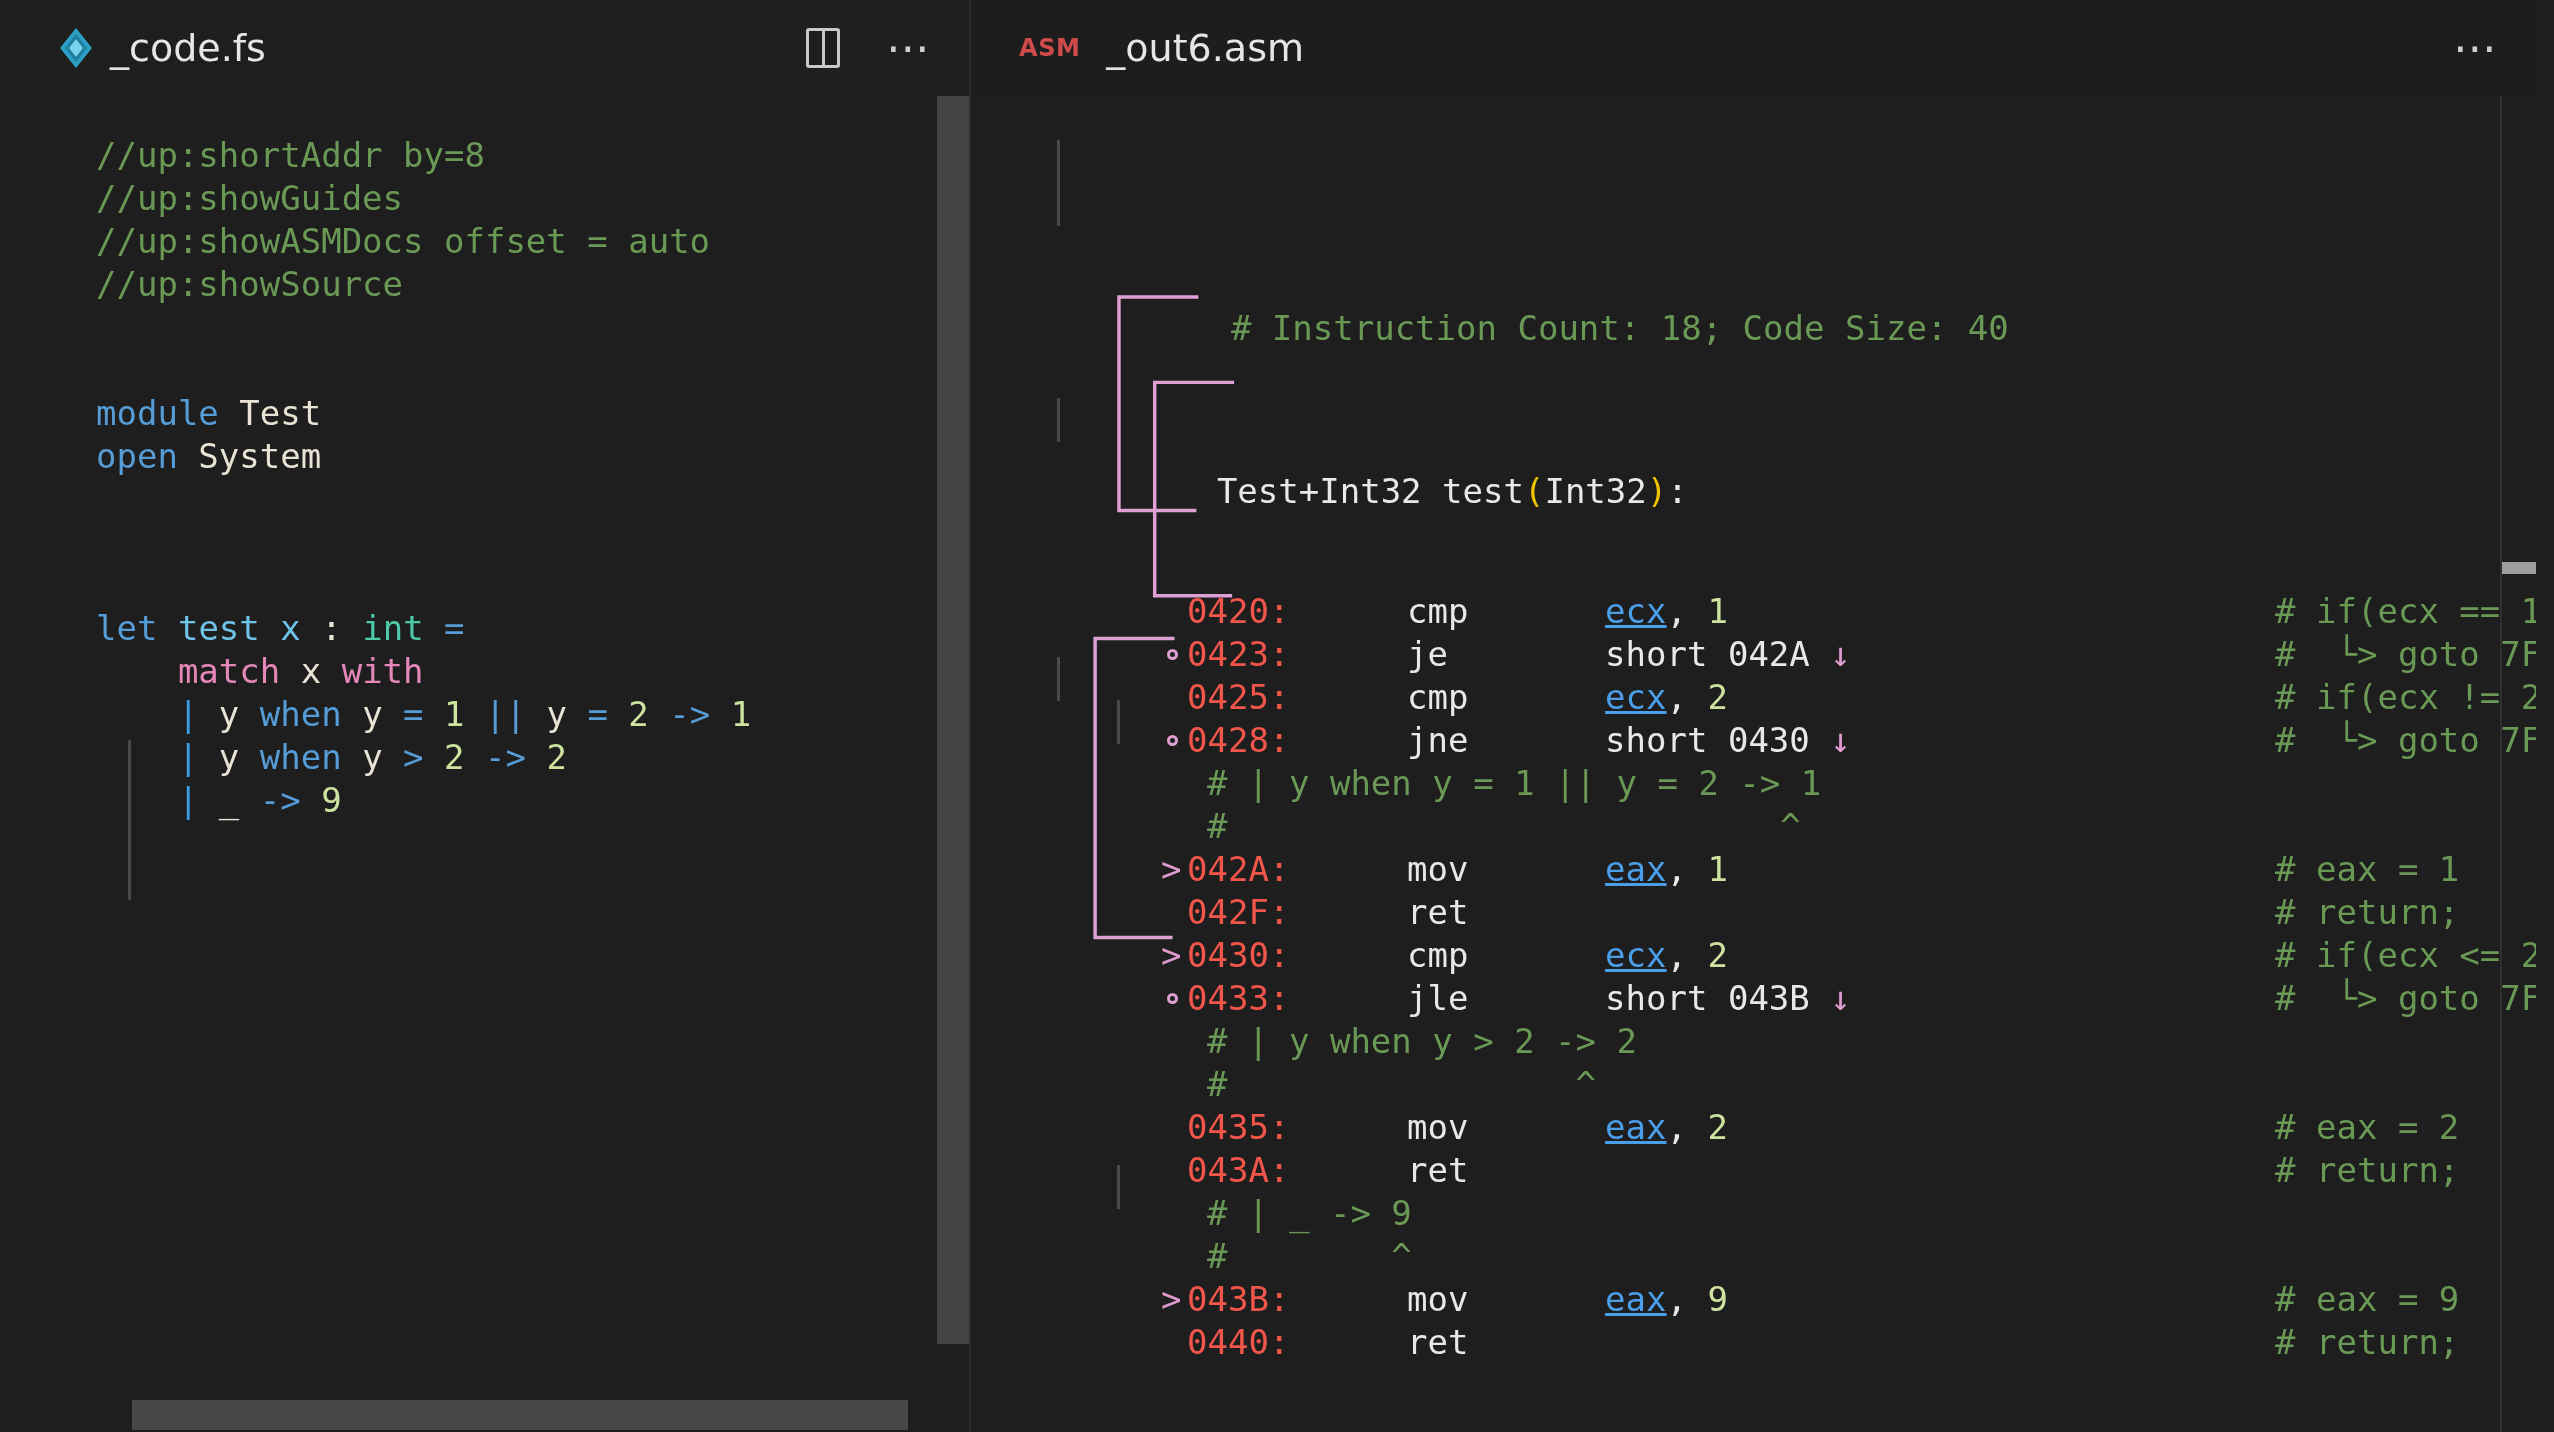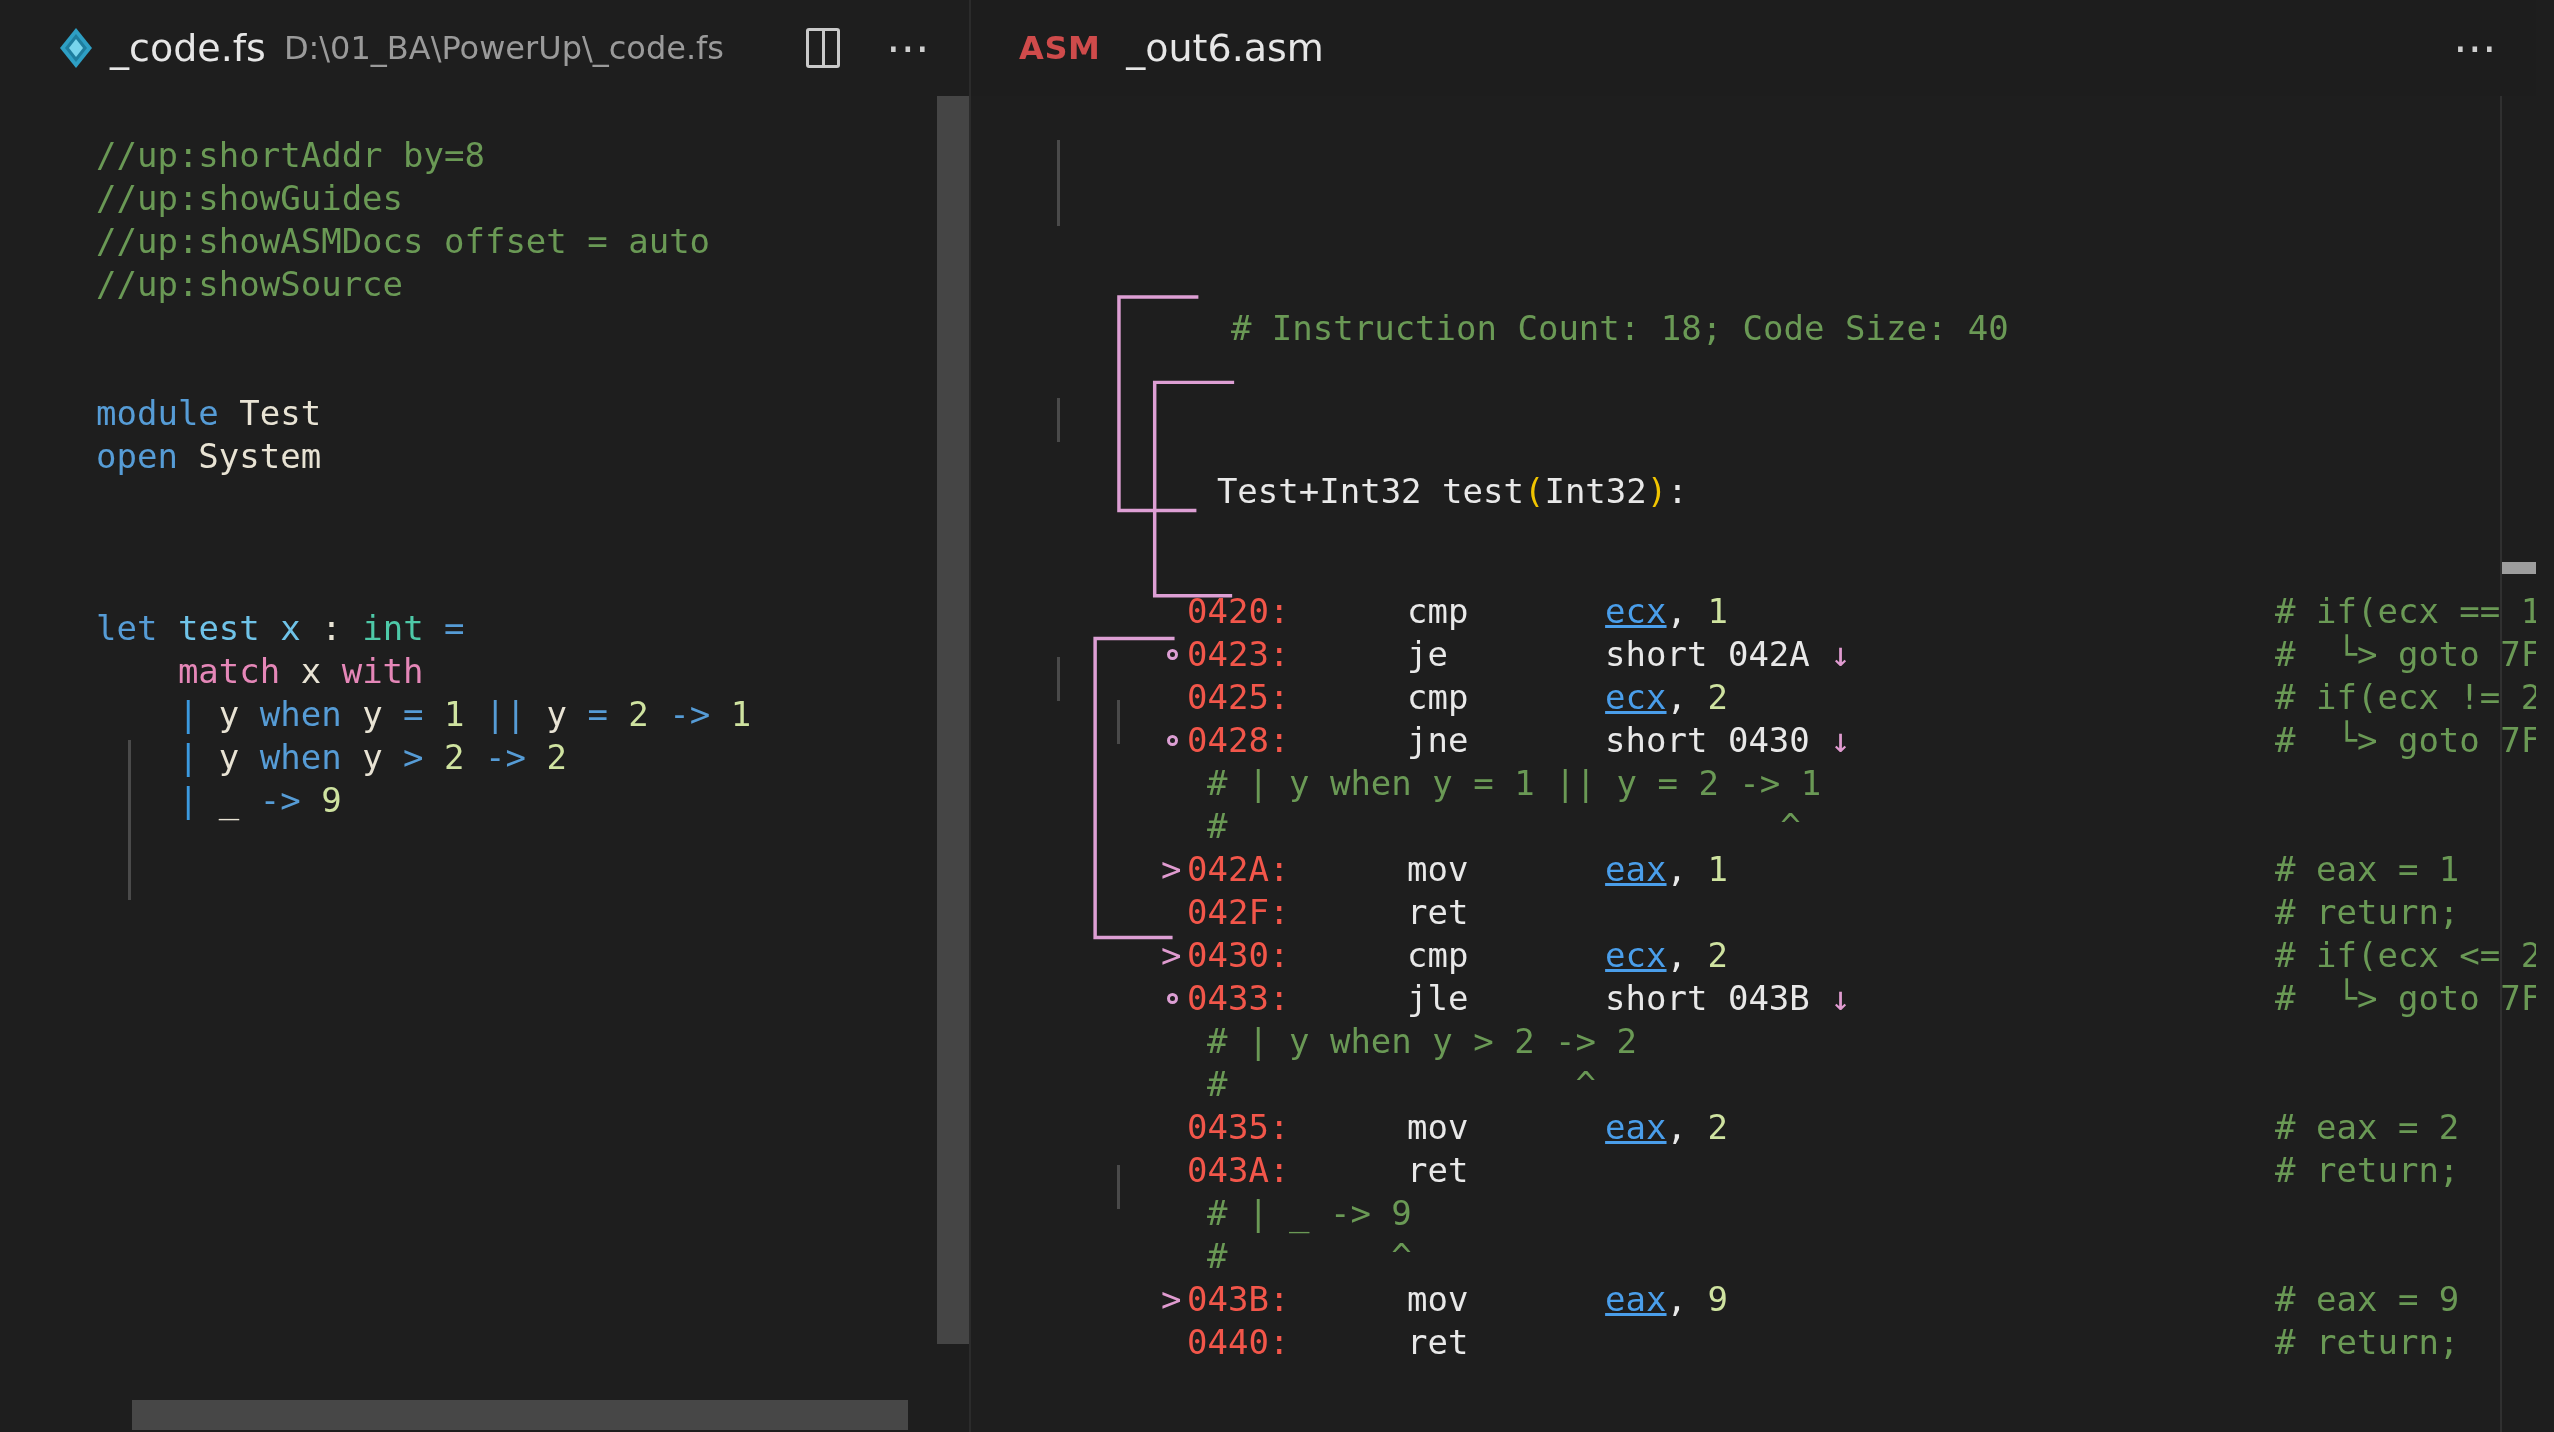--- a/index.html
+++ b/index.html
@@ -25,21 +25,21 @@
   }
   #pane-right .tabbar { background: #1d1d1d; }
 
   .tab { display: flex; align-items: center; height: 96px; padding-left: 58px; }
   .tab-icon-fs {
     width: 36px; height: 44px; margin-right: 16px; flex: none;
     display: flex; align-items: center; justify-content: center;
   }
   .tab-icon-asm {
     font-family: "DejaVu Sans", sans-serif;
-    font-size: 32px; font-weight: bold; color: #cf4b4b;
+    font-size: 24px; font-weight: bold; color: #cf4b4b;
     letter-spacing: .5px; margin-right: 26px; flex: none;
   }
   .tab-title {
     font-family: "DejaVu Sans", sans-serif;
     font-size: 38px; color: #e6e6e6; white-space: nowrap;
   }
   .tab-path {
     font-family: "DejaVu Sans", sans-serif;
     font-size: 32px; color: #9a9a9a; margin-left: 18px; white-space: nowrap;
   }
@@ -113,21 +113,20 @@
     <div class="tabbar">
       <div class="tab">
         <span class="tab-icon-fs">
           <svg width="34" height="42" viewBox="0 0 34 42">
             <polygon points="17,1 33,21 17,41 1,21" fill="#2e9fc4"></polygon>
             <polygon points="17,7 28,21 17,35 6,21" fill="#1e7d9e"></polygon>
             <polygon points="17,12 24,21 17,30 10,21" fill="#78d4ec"></polygon>
           </svg>
         </span>
         <span class="tab-title">_code.fs</span>
-        <span class="tab-path">D:\01_BA\PowerUp\_code.fs</span>
       </div>
       <div class="tabbar-actions">
         <span class="icon-split"></span>
         <span class="icon-dots">⋯</span>
       </div>
     </div>
 
     <div class="guide" style="left:128px; top:740px; height:160px;"></div>
 
     <div class="code" id="src-code"><div class="ln"><span class="t-comment">//up:shortAddr by=8</span></div><div class="ln"><span class="t-comment">//up:showGuides</span></div><div class="ln"><span class="t-comment">//up:showASMDocs offset = auto</span></div><div class="ln"><span class="t-comment">//up:showSource</span></div><div class="ln"><span class="t-id"></span></div><div class="ln"><span class="t-id"></span></div><div class="ln"><span class="t-kw">module</span><span class="t-id"> Test</span></div><div class="ln"><span class="t-kw">open</span><span class="t-id"> System</span></div><div class="ln"><span class="t-id"></span></div><div class="ln"><span class="t-id"></span></div><div class="ln"><span class="t-id"></span></div><div class="ln"><span class="t-kw">let</span><span class="t-id"> </span><span class="t-fn">test</span><span class="t-id"> </span><span class="t-fn">x</span><span class="t-id"> : </span><span class="t-type">int</span><span class="t-op"> =</span></div><div class="ln"><span class="t-id">    </span><span class="t-match">match</span><span class="t-id"> x </span><span class="t-match">with</span></div><div class="ln"><span class="t-id">    </span><span class="t-pipe">|</span><span class="t-id"> y </span><span class="t-kw">when</span><span class="t-id"> y </span><span class="t-op">=</span><span class="t-num"> 1</span><span class="t-op"> ||</span><span class="t-id"> y </span><span class="t-op">=</span><span class="t-num"> 2</span><span class="t-op"> -&gt;</span><span class="t-num"> 1</span></div><div class="ln"><span class="t-id">    </span><span class="t-pipe">|</span><span class="t-id"> y </span><span class="t-kw">when</span><span class="t-id"> y </span><span class="t-op">&gt;</span><span class="t-num"> 2</span><span class="t-op"> -&gt;</span><span class="t-num"> 2</span></div><div class="ln"><span class="t-id">    </span><span class="t-pipe">|</span><span class="t-id"> _</span><span class="t-op"> -&gt;</span><span class="t-num"> 9</span></div></div>

